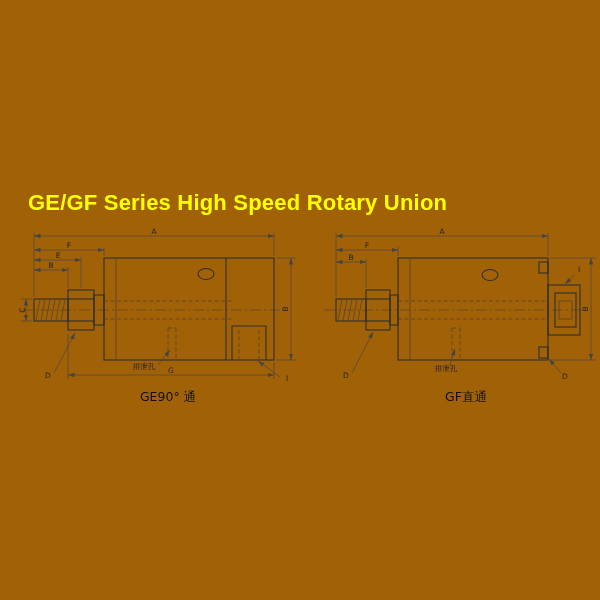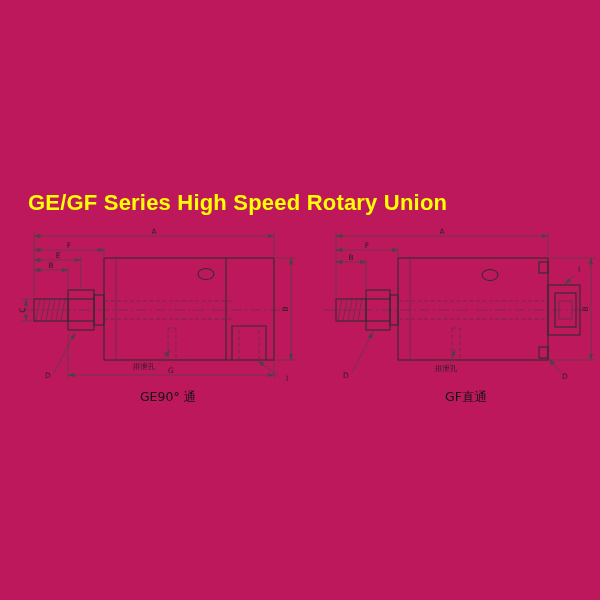--- a/index.html
+++ b/index.html
@@ -1,18 +1,18 @@
 <!DOCTYPE html>
 <html><head>
 <meta charset="utf-8">
 <style>
   * { margin:0; padding:0; box-sizing:border-box; }
   html,body { width:600px; height:600px; background:#ffffff; overflow:hidden;
               font-family:"Liberation Sans", sans-serif; }
-  .sheet { position:absolute; left:0; top:0; width:600px; height:600px; background:#be185d; }
+  .sheet { position:absolute; left:0; top:0; width:600px; height:600px; background:#a16207; }
 
   .title { position:absolute; left:28px; top:190px; font-size:22px; font-weight:700;
            color:#ffff00; letter-spacing:0.2px; white-space:nowrap; }
 
   svg.drw { position:absolute; overflow:visible; }
   #svgL { left:18px;  top:222px; width:300px; height:190px; }
   #svgR { left:318px; top:222px; width:280px; height:190px; }
 
   .ln  { stroke:#2e2e2e; stroke-width:1.1; fill:none; }
   .tn  { stroke:#3a3a3a; stroke-width:0.6; fill:none; }

